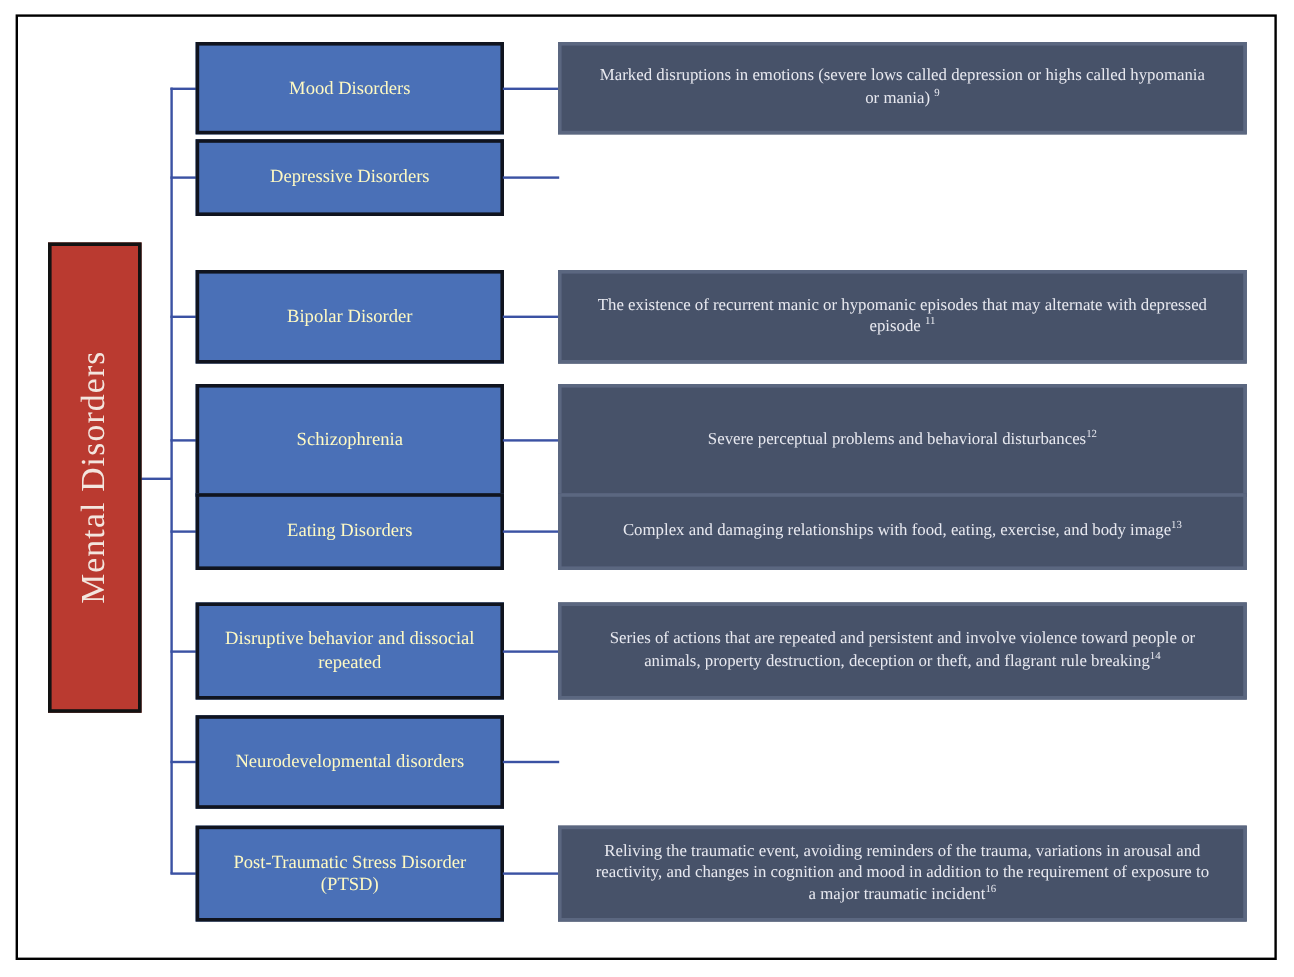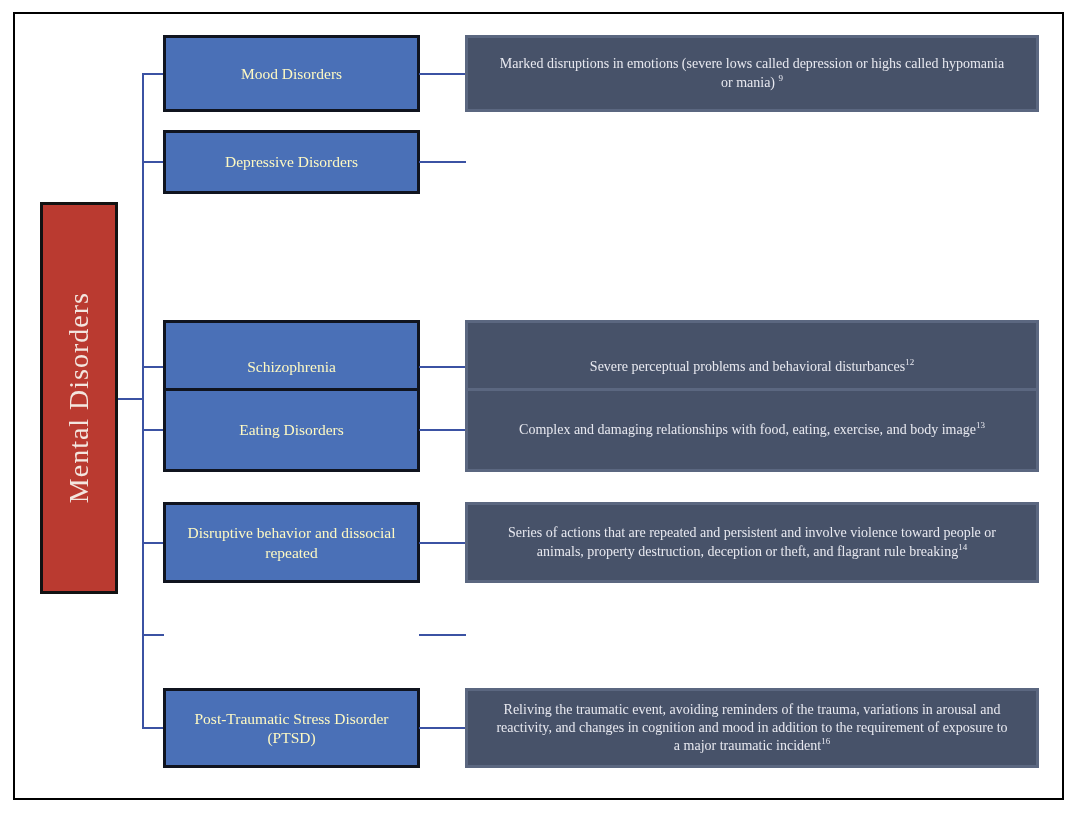--- a/index.html
+++ b/index.html
@@ -52,41 +52,51 @@
     <div class="stub-left"></div>
     <div class="node">
         <span>Mood Disorders</span>
       </div>
     <div class="stub-right"></div>
     <div class="desc">
         <p><span>Marked disruptions in emotions (severe lows called depression or highs called hypomania or mania) </span><sup>9</sup></p>
       </div>
   </div>
 
-  <div class="row" style="top:130px;height:64px;">
+  <div class="row" style="top:116px;height:64px;">
     <div class="stub-left"></div>
     <div class="node">
         <span>Depressive Disorders</span>
       </div>
     <div class="stub-right"></div>
   </div>
 
+  <div class="row" style="top:225px;height:78px;">
+    <div class="stub-left"></div>
+    <div class="node">
+        <span>Bipolar Disorder</span>
+      </div>
+    <div class="stub-right"></div>
+    <div class="desc">
+        <p><span>The existence of recurrent manic or hypomanic episodes that may alternate with depressed episode </span><sup>11</sup></p>
+      </div>
+  </div>
 
   <div class="row" style="top:320px;height:94px;">
     <div class="stub-left"></div>
     <div class="node">
         <span>Schizophrenia</span>
       </div>
     <div class="stub-right"></div>
     <div class="desc">
         <p><span>Severe perceptual problems and behavioral disturbances</span><sup>12</sup></p>
       </div>
   </div>
 
-  <div class="row" style="top:388px;height:84px;border-radius:15px;">
+  <div class="row" style="top:411px;height:64px;border-radius:15px;">
     <div class="stub-left"></div>
     <div class="node">
         <span>Eating Disorders</span>
       </div>
     <div class="stub-right"></div>
     <div class="desc">
         <p><span>Complex and damaging relationships with food, eating, exercise, and body image</span><sup>13</sup></p>
       </div>
   </div>
 
@@ -96,20 +106,23 @@
         <span>Disruptive behavior and dissocial repeated</span>
       </div>
     <div class="stub-right"></div>
     <div class="desc">
         <p><span>Series of actions that are repeated and persistent and involve violence toward people or animals, property destruction, deception or theft, and flagrant rule breaking</span><sup>14</sup></p>
       </div>
   </div>
 
   <div class="row" style="top:596px;height:78px;">
     <div class="stub-left"></div>
+    <div class="node">
+        <span>Neurodevelopmental disorders</span>
+      </div>
     <div class="stub-right"></div>
   </div>
 
   <div class="row" style="top:688px;height:80px;">
     <div class="stub-left"></div>
     <div class="node">
         <span>Post-Traumatic Stress Disorder (PTSD)</span>
       </div>
     <div class="stub-right"></div>
     <div class="desc">

